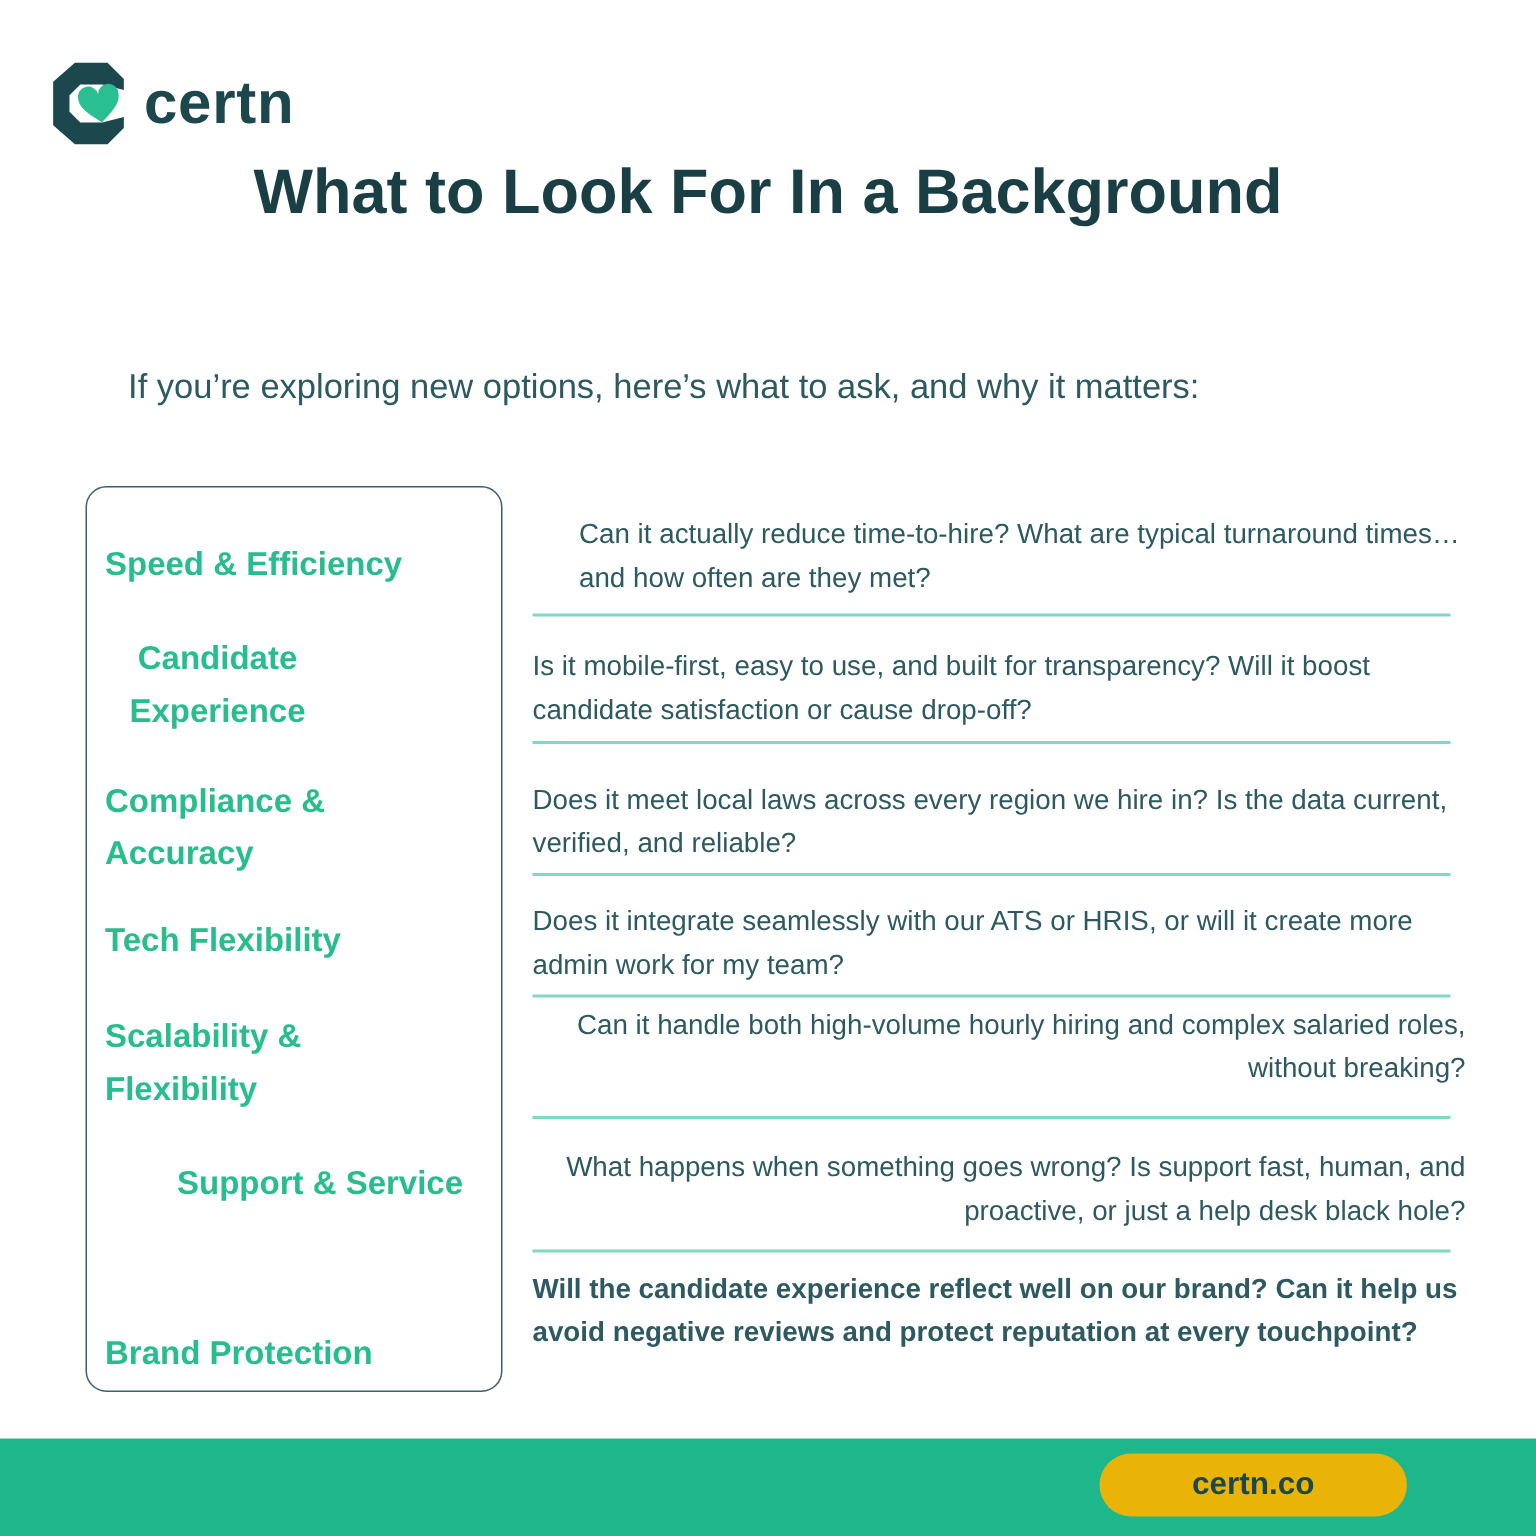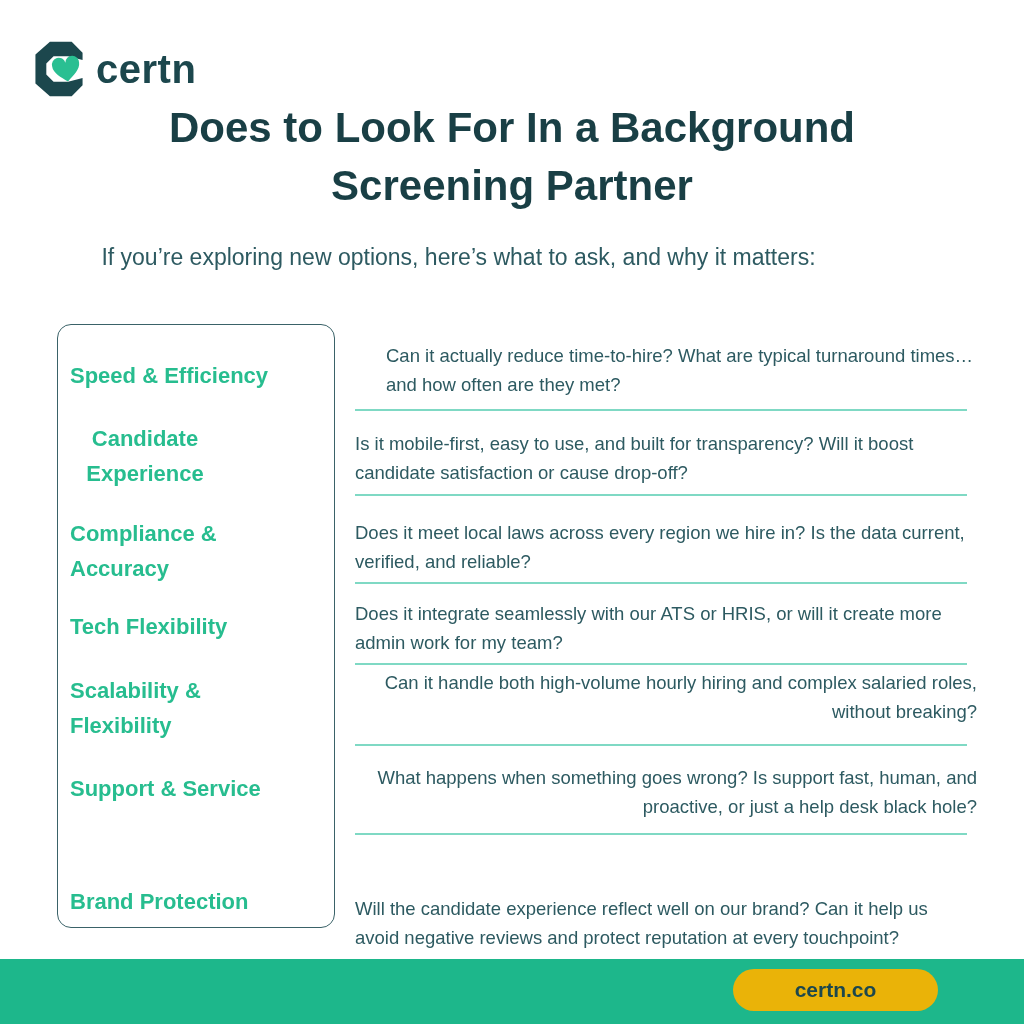--- a/index.html
+++ b/index.html
@@ -12,21 +12,21 @@
   
   .logo{left:30px;top:40px;display:flex;align-items:center;gap:8px;}
   .logo-text{font-size:40px;font-weight:bold;color:#1c474d;letter-spacing:.5px;line-height:56px;}
 
   
   .title{
     left:0;top:99px;width:1024px;text-align:center;
     font-size:42px;line-height:58px;font-weight:bold;color:#193f45;
   }
   .subtitle{
-    left:16px;top:244px;width:885px;text-align:center;
+    left:0;top:244px;width:885px;text-align:center;
     font-size:23px;color:#2d5a61;
   }
 
   
   .cat-box{
     left:57px;top:324px;width:278px;height:604px;
     border:1.5px solid #3a6268;border-radius:14px;background:#ffffff;box-sizing:border-box;
   }
   .cat-label{
     position:absolute;left:70px;
@@ -59,50 +59,49 @@
   <span style="display:inline-block;width:58px;height:58px;">
     <svg width="58" height="58" viewBox="0 0 64 64">
       <polygon fill="#1c474d" points="22,2 46,2 58,14 58,22 42,18 26,18 18,26 18,38 26,46 42,46 58,42 58,50 46,62 22,62 6,48 6,16"></polygon>
       <path fill="#2abf92" transform="rotate(-8 40 32)" d="M40 46 C 33 40, 25 34.5, 25 27 a7.5 7.5 0 0 1 15 -2 a7.5 7.5 0 0 1 15 2 c0 7.5 -8 13 -15 19 z"></path>
     </svg>
   </span>
   <span class="logo-text">certn</span>
 </div>
 
 <div class="abs title">
-  <div>Does to Look For In a Background</div>
-  <div>Screening Partner</div>
+  <div>What to Look For In a Background</div>
 </div>
 
 <div class="abs subtitle">If you’re exploring new options, here’s what to ask, and why it matters:</div>
 
 <div class="abs cat-box"></div>
 
 <div class="cat-label" style="top:358px;width:240px;">Speed &amp; Efficiency</div>
 <div class="cat-label" style="top:421px;width:150px;text-align:center;">Candidate Experience</div>
 <div class="cat-label" style="top:516px;width:170px;">Compliance &amp; Accuracy</div>
 <div class="cat-label" style="top:609px;width:240px;">Tech Flexibility</div>
 <div class="cat-label" style="top:673px;width:160px;">Scalability &amp; Flexibility</div>
-<div class="cat-label" style="top:771px;width:240px;">Support &amp; Service</div>
+<div class="cat-label" style="top:771px;width:240px;margin-left:48px;">Support &amp; Service</div>
 <div class="cat-label" style="top:859px;width:240px;margin-top:25px;">Brand Protection</div>
 
 <div class="question" style="top:341px;margin-left:31px;">Can it actually reduce time-to-hire? What are typical turnaround times… and how often are they met?</div>
 <div class="sep" style="top:409px;"></div>
 
 <div class="question" style="top:429px;">Is it mobile-first, easy to use, and built for transparency? Will it boost candidate satisfaction or cause drop-off?</div>
 <div class="sep" style="top:494px;"></div>
 
 <div class="question" style="top:518px;">Does it meet local laws across every region we hire in? Is the data current, verified, and reliable?</div>
 <div class="sep" style="top:582px;"></div>
 
 <div class="question" style="top:599px;">Does it integrate seamlessly with our ATS or HRIS, or will it create more admin work for my team?</div>
 <div class="sep" style="top:663px;"></div>
 
 <div class="question" style="top:668px;text-align:right;">Can it handle both high-volume hourly hiring and complex salaried roles, without breaking?</div>
 <div class="sep" style="top:744px;"></div>
 
 <div class="question" style="top:763px;text-align:right;">What happens when something goes wrong? Is support fast, human, and proactive, or just a help desk black hole?</div>
 <div class="sep" style="top:833px;"></div>
 
-<div class="question" style="top:894px;">Will the candidate experience reflect well on our brand? Can it help us avoid negative reviews and protect reputation at every touchpoint?</div>
+<div class="question" style="top:844px;font-weight:bold;">Will the candidate experience reflect well on our brand? Can it help us avoid negative reviews and protect reputation at every touchpoint?</div>
 
 <div class="abs footer-bar"></div>
 <div class="footer-pill">certn.co</div>
 
 </body></html>

